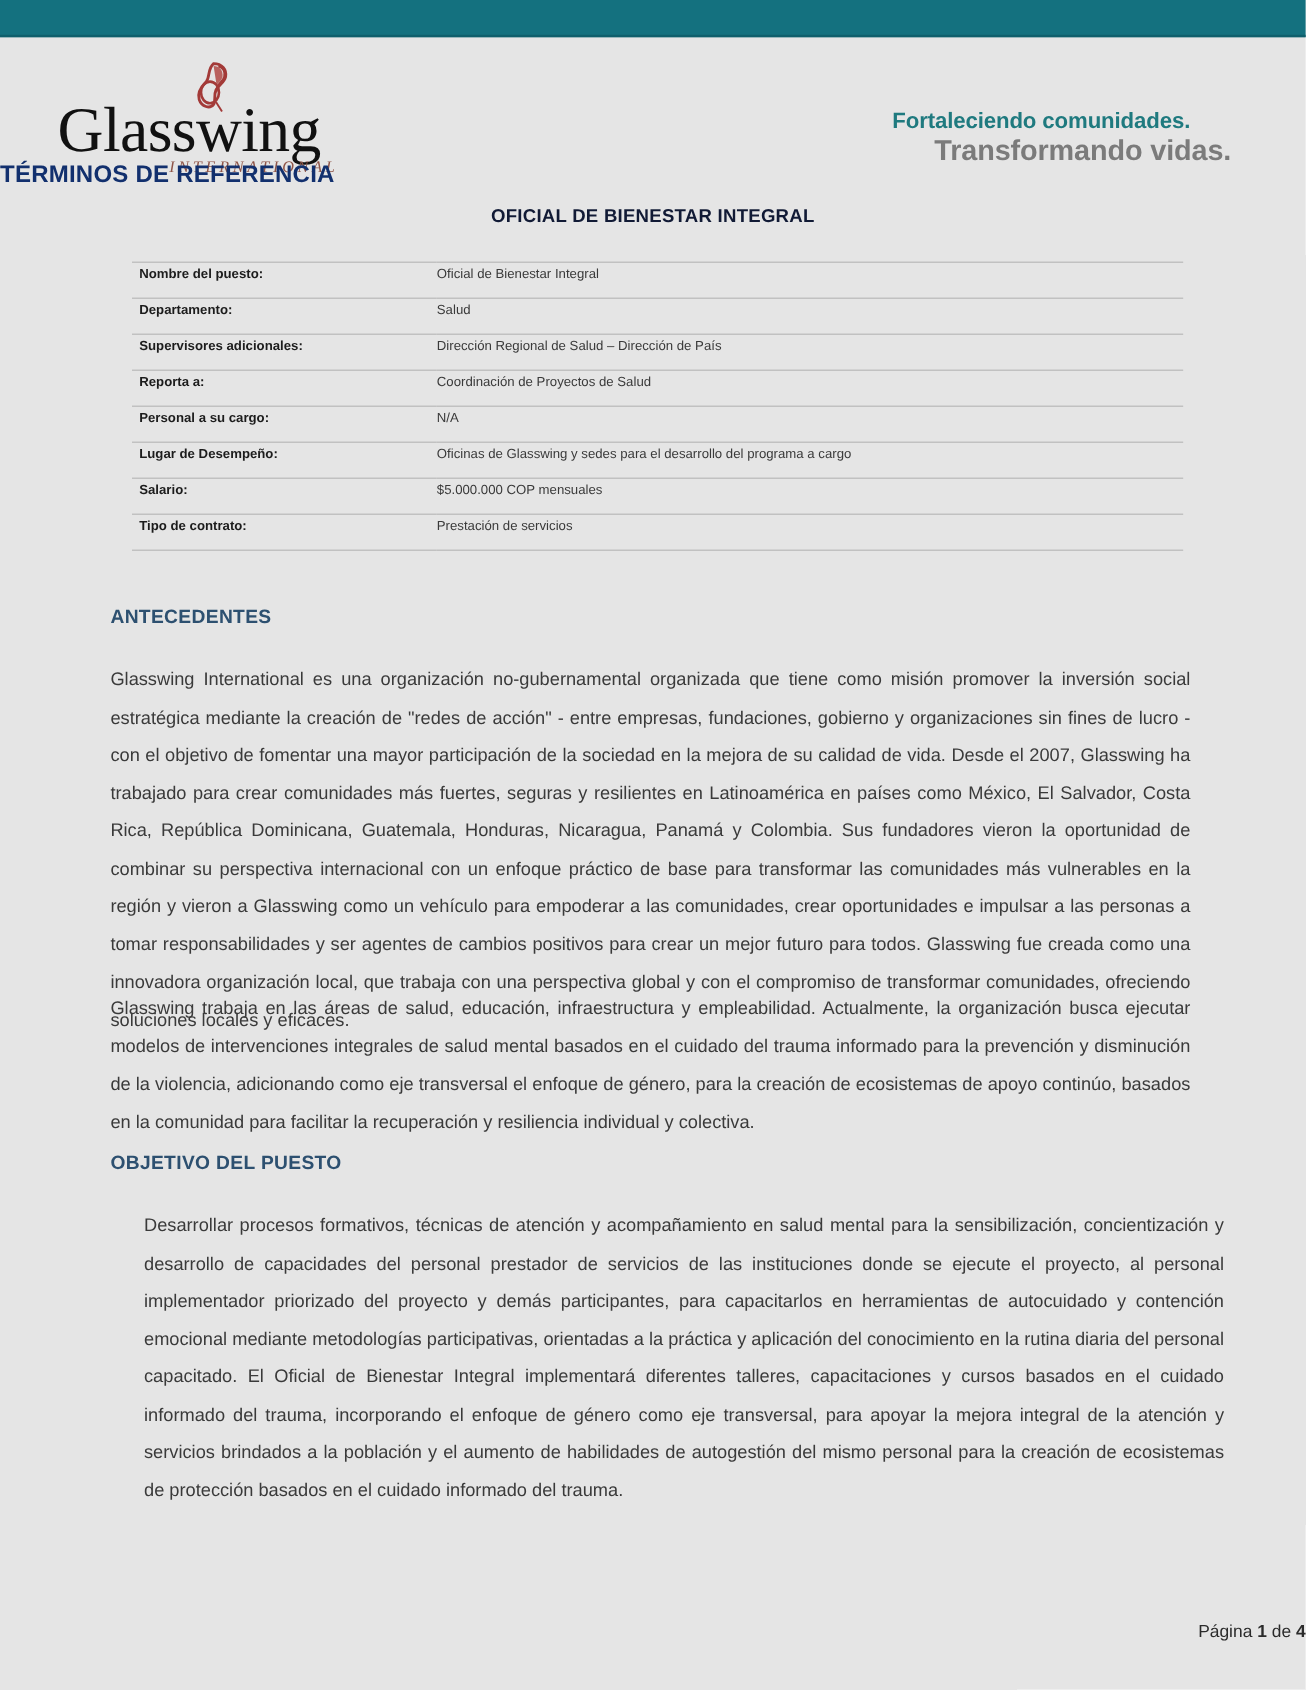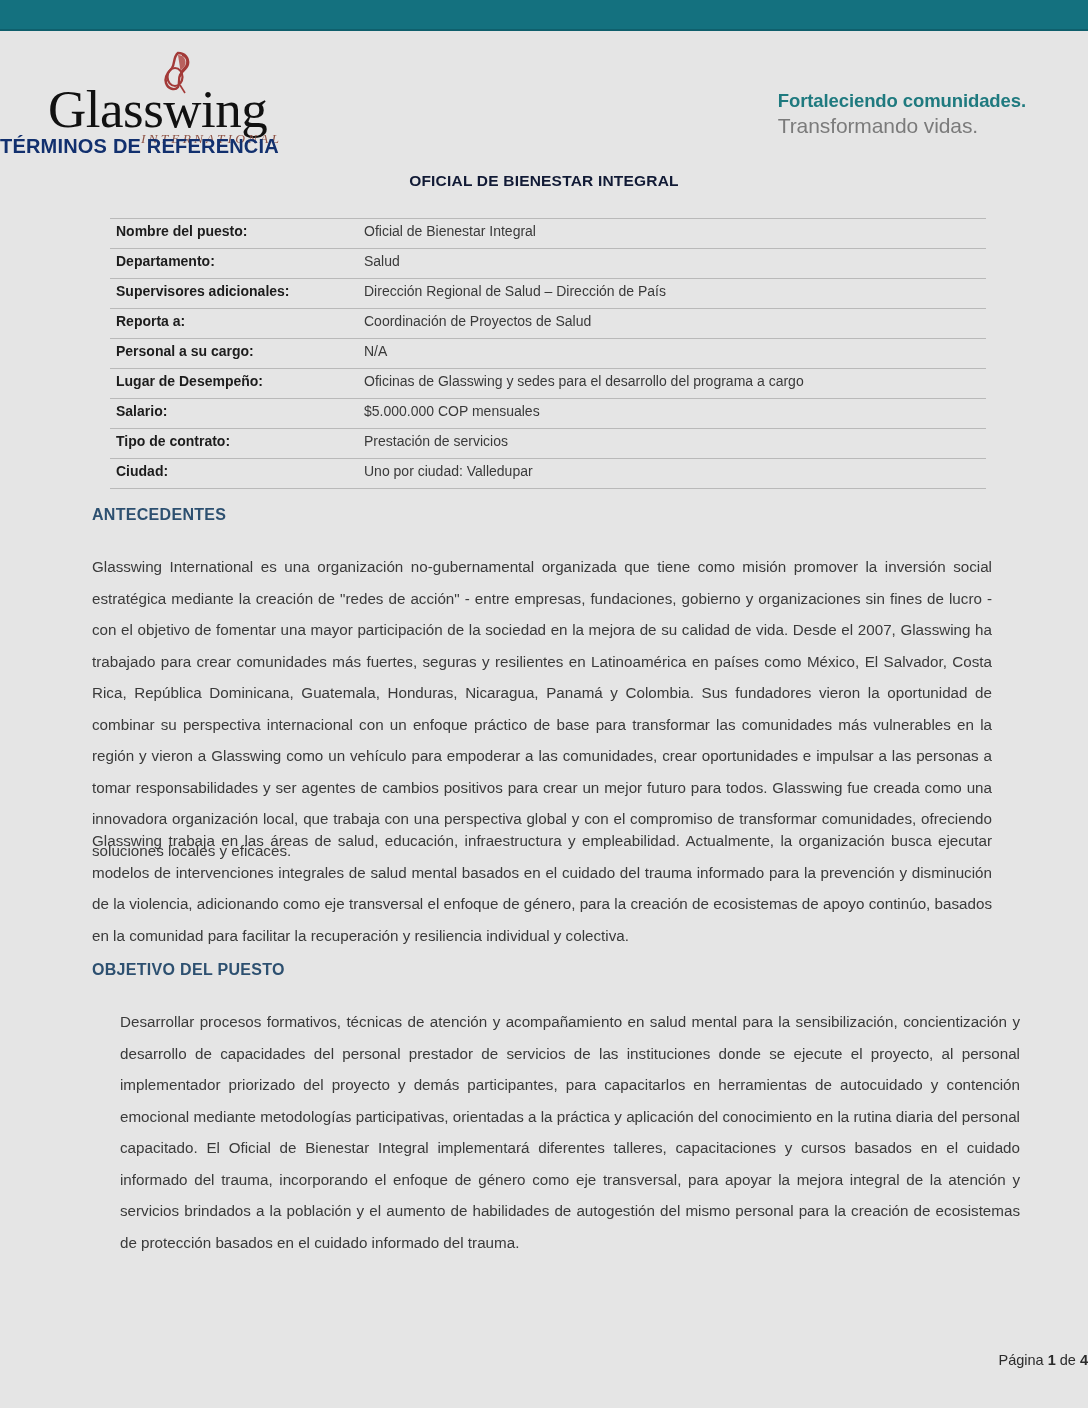--- a/index.html
+++ b/index.html
@@ -88,25 +88,26 @@
     line-height: 25px;
   }
   .tagline-1 {
     font-size: 18.5px;
     font-weight: bold;
     color: #1f7a7f;
     letter-spacing: -0.1px;
     white-space: nowrap;
   }
   .tagline-2 {
-    font-size: 21px;
-    font-weight: normal;
+    font-size: 24px;
+    font-weight: bold;
     color: #7b7b7b;
     letter-spacing: -0.1px;
     white-space: nowrap;
+    margin-left: 35px;
   }
 
   
   .doc-title {
     position: absolute;
     left: 0; right: 0;
     top: 104px;
     text-align: left;
     font-size: 20px;
     font-weight: bold;
@@ -133,21 +134,21 @@
     border-collapse: collapse;
   }
   .info-table tr {
     border-bottom: 1px solid #b9b9b9;
   }
   .info-table tr:first-child {
     border-top: 1px solid #b9b9b9;
   }
   .info-table td {
     padding: 4px 0 4px 0;
-    font-size: 14px;
+    font-size: 11px;
     vertical-align: baseline;
     height: 21px;
   }
   .info-table td.label {
     width: 248px;
     font-weight: bold;
     color: #1c1c1c;
     padding-left: 6px;
   }
   .info-table td.value {
@@ -249,24 +250,20 @@
         <td class="value">Oficinas de Glasswing y sedes para el desarrollo del programa a cargo</td>
       </tr>
       <tr>
         <td class="label">Salario:</td>
         <td class="value">$5.000.000 COP mensuales</td>
       </tr>
       <tr>
         <td class="label">Tipo de contrato:</td>
         <td class="value">Prestación de servicios</td>
       </tr>
-      <tr>
-        <td class="label">Ciudad:</td>
-        <td class="value">Uno por ciudad: Valledupar</td>
-      </tr>
     </tbody>
   </table>
 
   <div class="section-heading" id="h-antecedentes">ANTECEDENTES</div>
   <div class="para" id="p-ant-1">Glasswing International es una organización no-gubernamental organizada que tiene como misión promover la inversión social estratégica mediante la creación de "redes de acción" - entre empresas, fundaciones, gobierno y organizaciones sin fines de lucro - con el objetivo de fomentar una mayor participación de la sociedad en la mejora de su calidad de vida. Desde el 2007, Glasswing ha trabajado para crear comunidades más fuertes, seguras y resilientes en Latinoamérica en países como México, El Salvador, Costa Rica, República Dominicana, Guatemala, Honduras, Nicaragua, Panamá y Colombia. Sus fundadores vieron la oportunidad de combinar su perspectiva internacional con un enfoque práctico de base para transformar las comunidades más vulnerables en la región y vieron a Glasswing como un vehículo para empoderar a las comunidades, crear oportunidades e impulsar a las personas a tomar responsabilidades y ser agentes de cambios positivos para crear un mejor futuro para todos. Glasswing fue creada como una innovadora organización local, que trabaja con una perspectiva global y con el compromiso de transformar comunidades, ofreciendo soluciones locales y eficaces.</div>
   <div class="para" id="p-ant-2">Glasswing trabaja en las áreas de salud, educación, infraestructura y empleabilidad. Actualmente, la organización busca ejecutar modelos de intervenciones integrales de salud mental basados en el cuidado del trauma informado para la prevención y disminución de la violencia, adicionando como eje transversal el enfoque de género, para la creación de ecosistemas de apoyo continúo, basados en la comunidad para facilitar la recuperación y resiliencia individual y colectiva.</div>
 
   <div class="section-heading" id="h-objetivo">OBJETIVO DEL PUESTO</div>
   <div class="para" id="p-obj-1">Desarrollar procesos formativos, técnicas de atención y acompañamiento en salud mental para la sensibilización, concientización y desarrollo de capacidades del personal prestador de servicios de las instituciones donde se ejecute el proyecto, al personal implementador priorizado del proyecto y demás participantes, para capacitarlos en herramientas de autocuidado y contención emocional mediante metodologías participativas, orientadas a la práctica y aplicación del conocimiento en la rutina diaria del personal capacitado. El Oficial de Bienestar Integral implementará diferentes talleres, capacitaciones y cursos basados en el cuidado informado del trauma, incorporando el enfoque de género como eje transversal, para apoyar la mejora integral de la atención y servicios brindados a la población y el aumento de habilidades de autogestión del mismo personal para la creación de ecosistemas de protección basados en el cuidado informado del trauma.</div>
 

